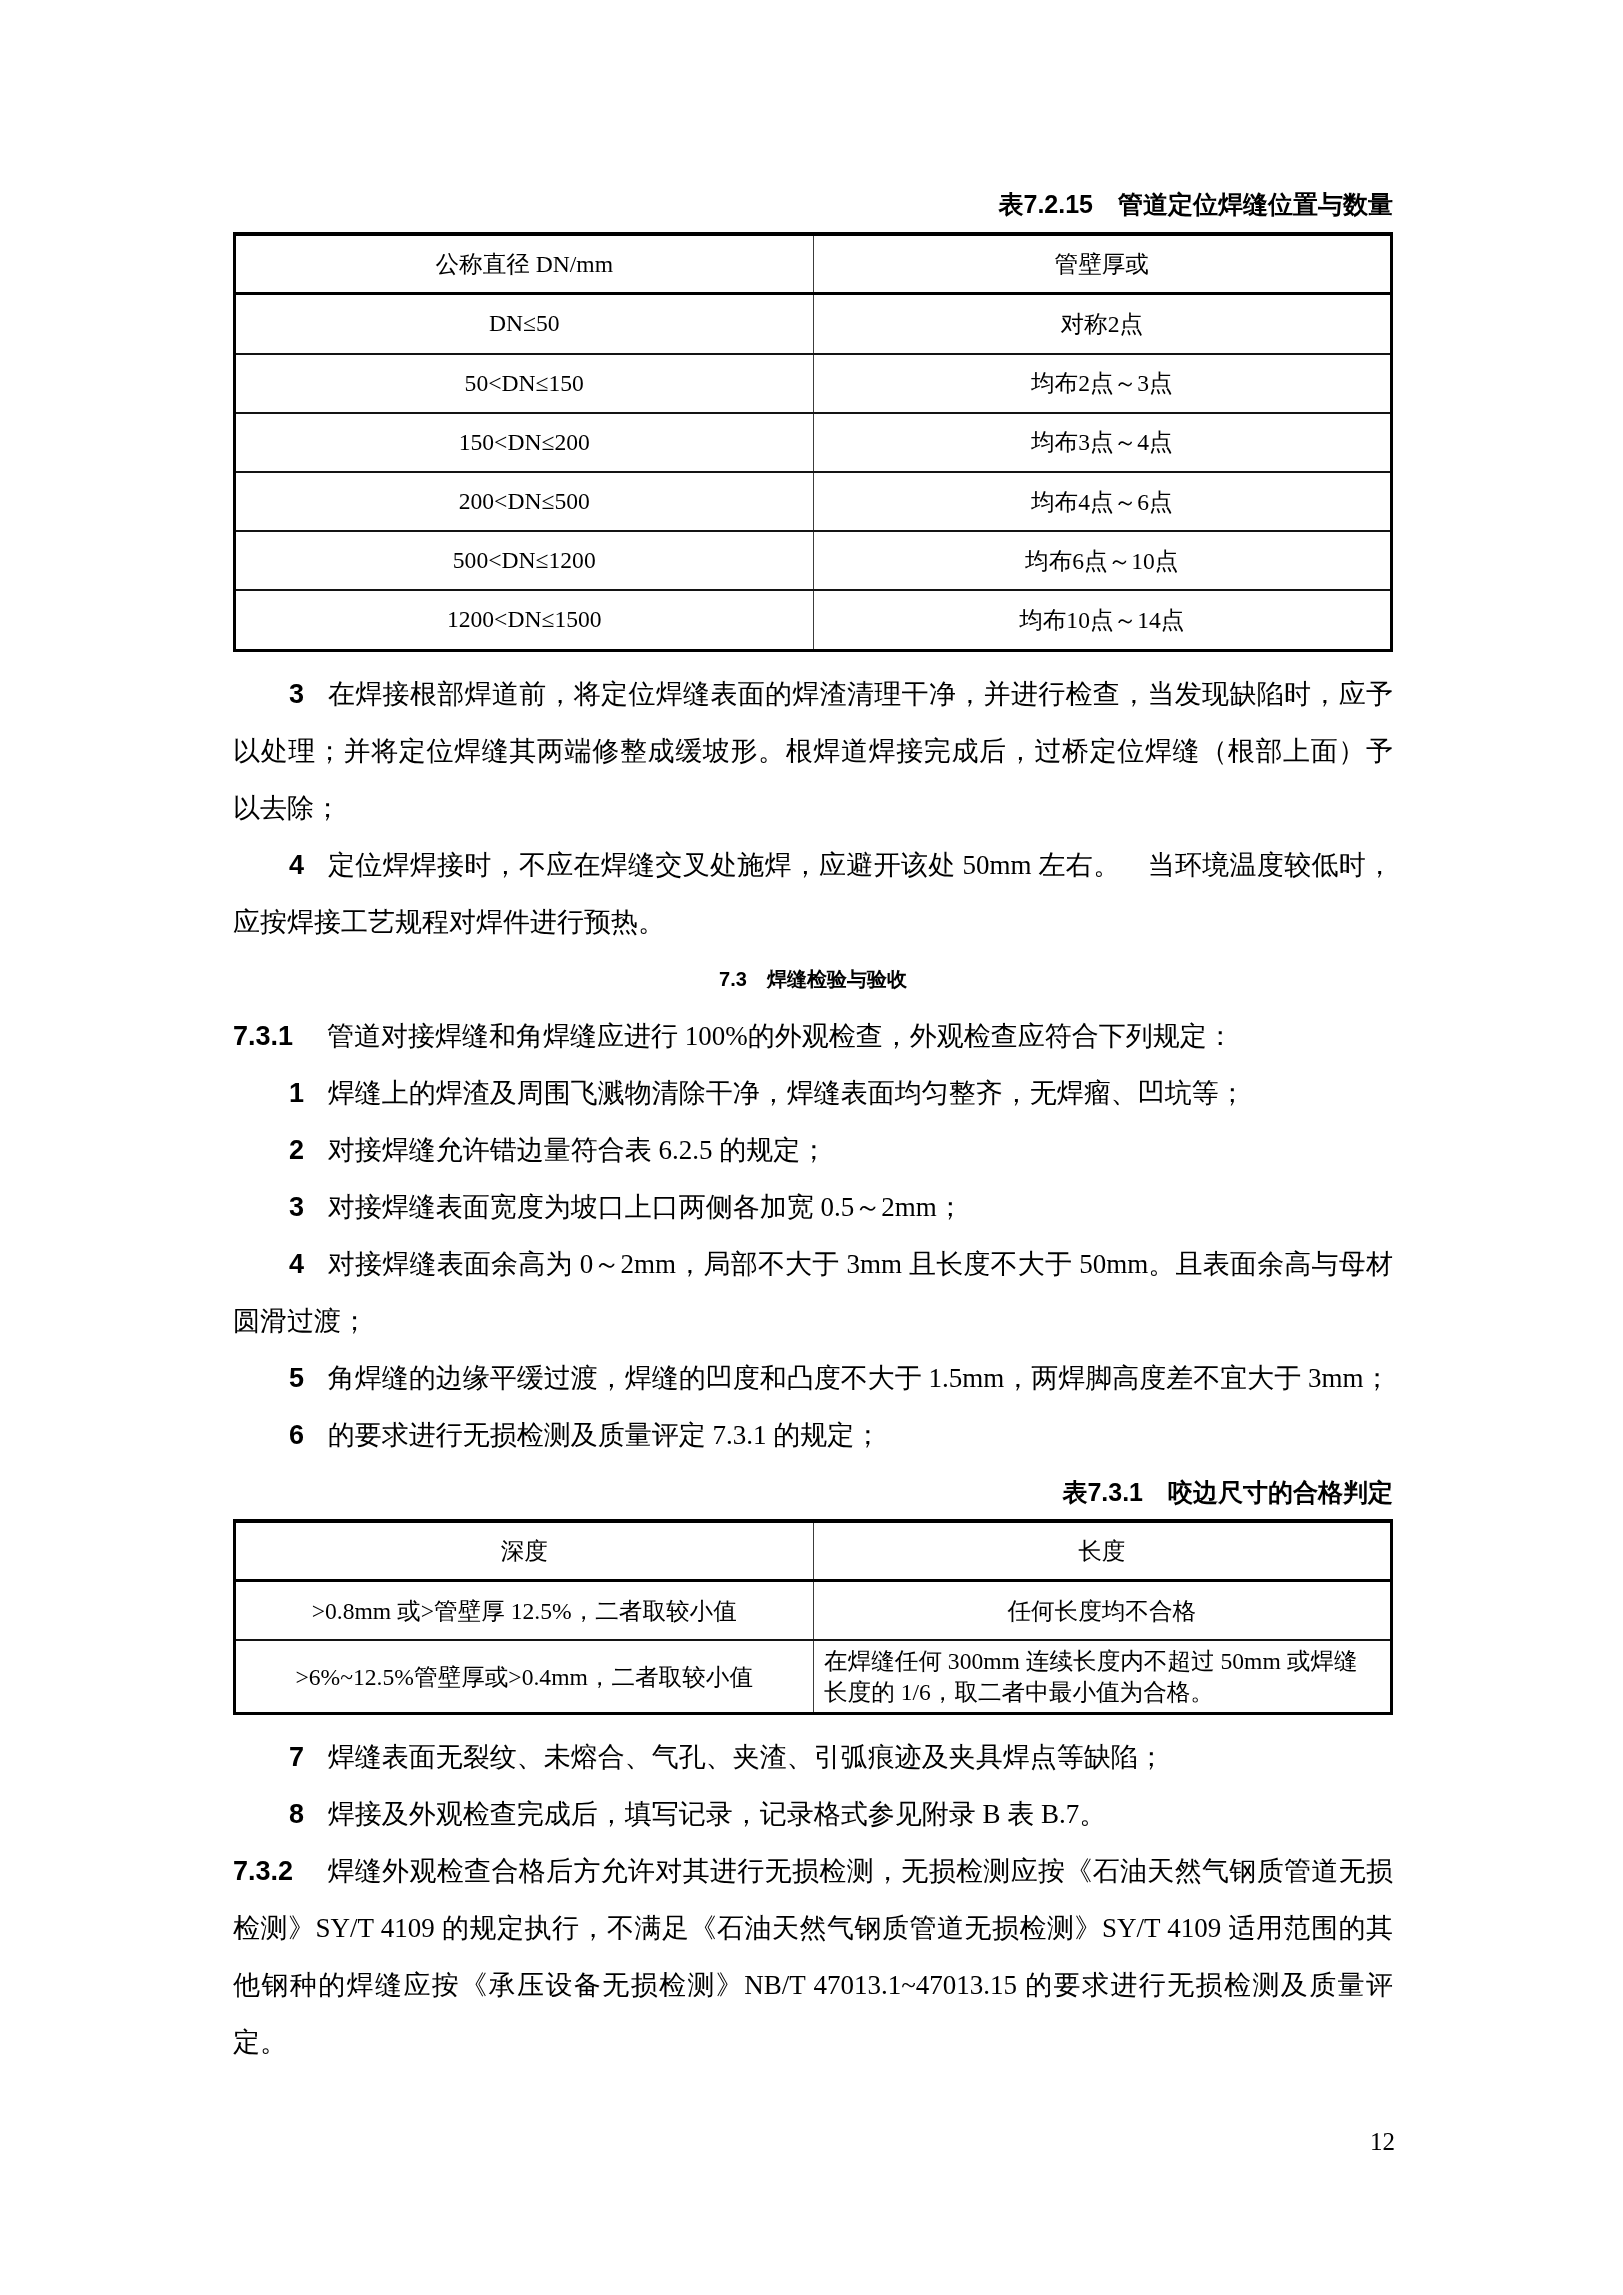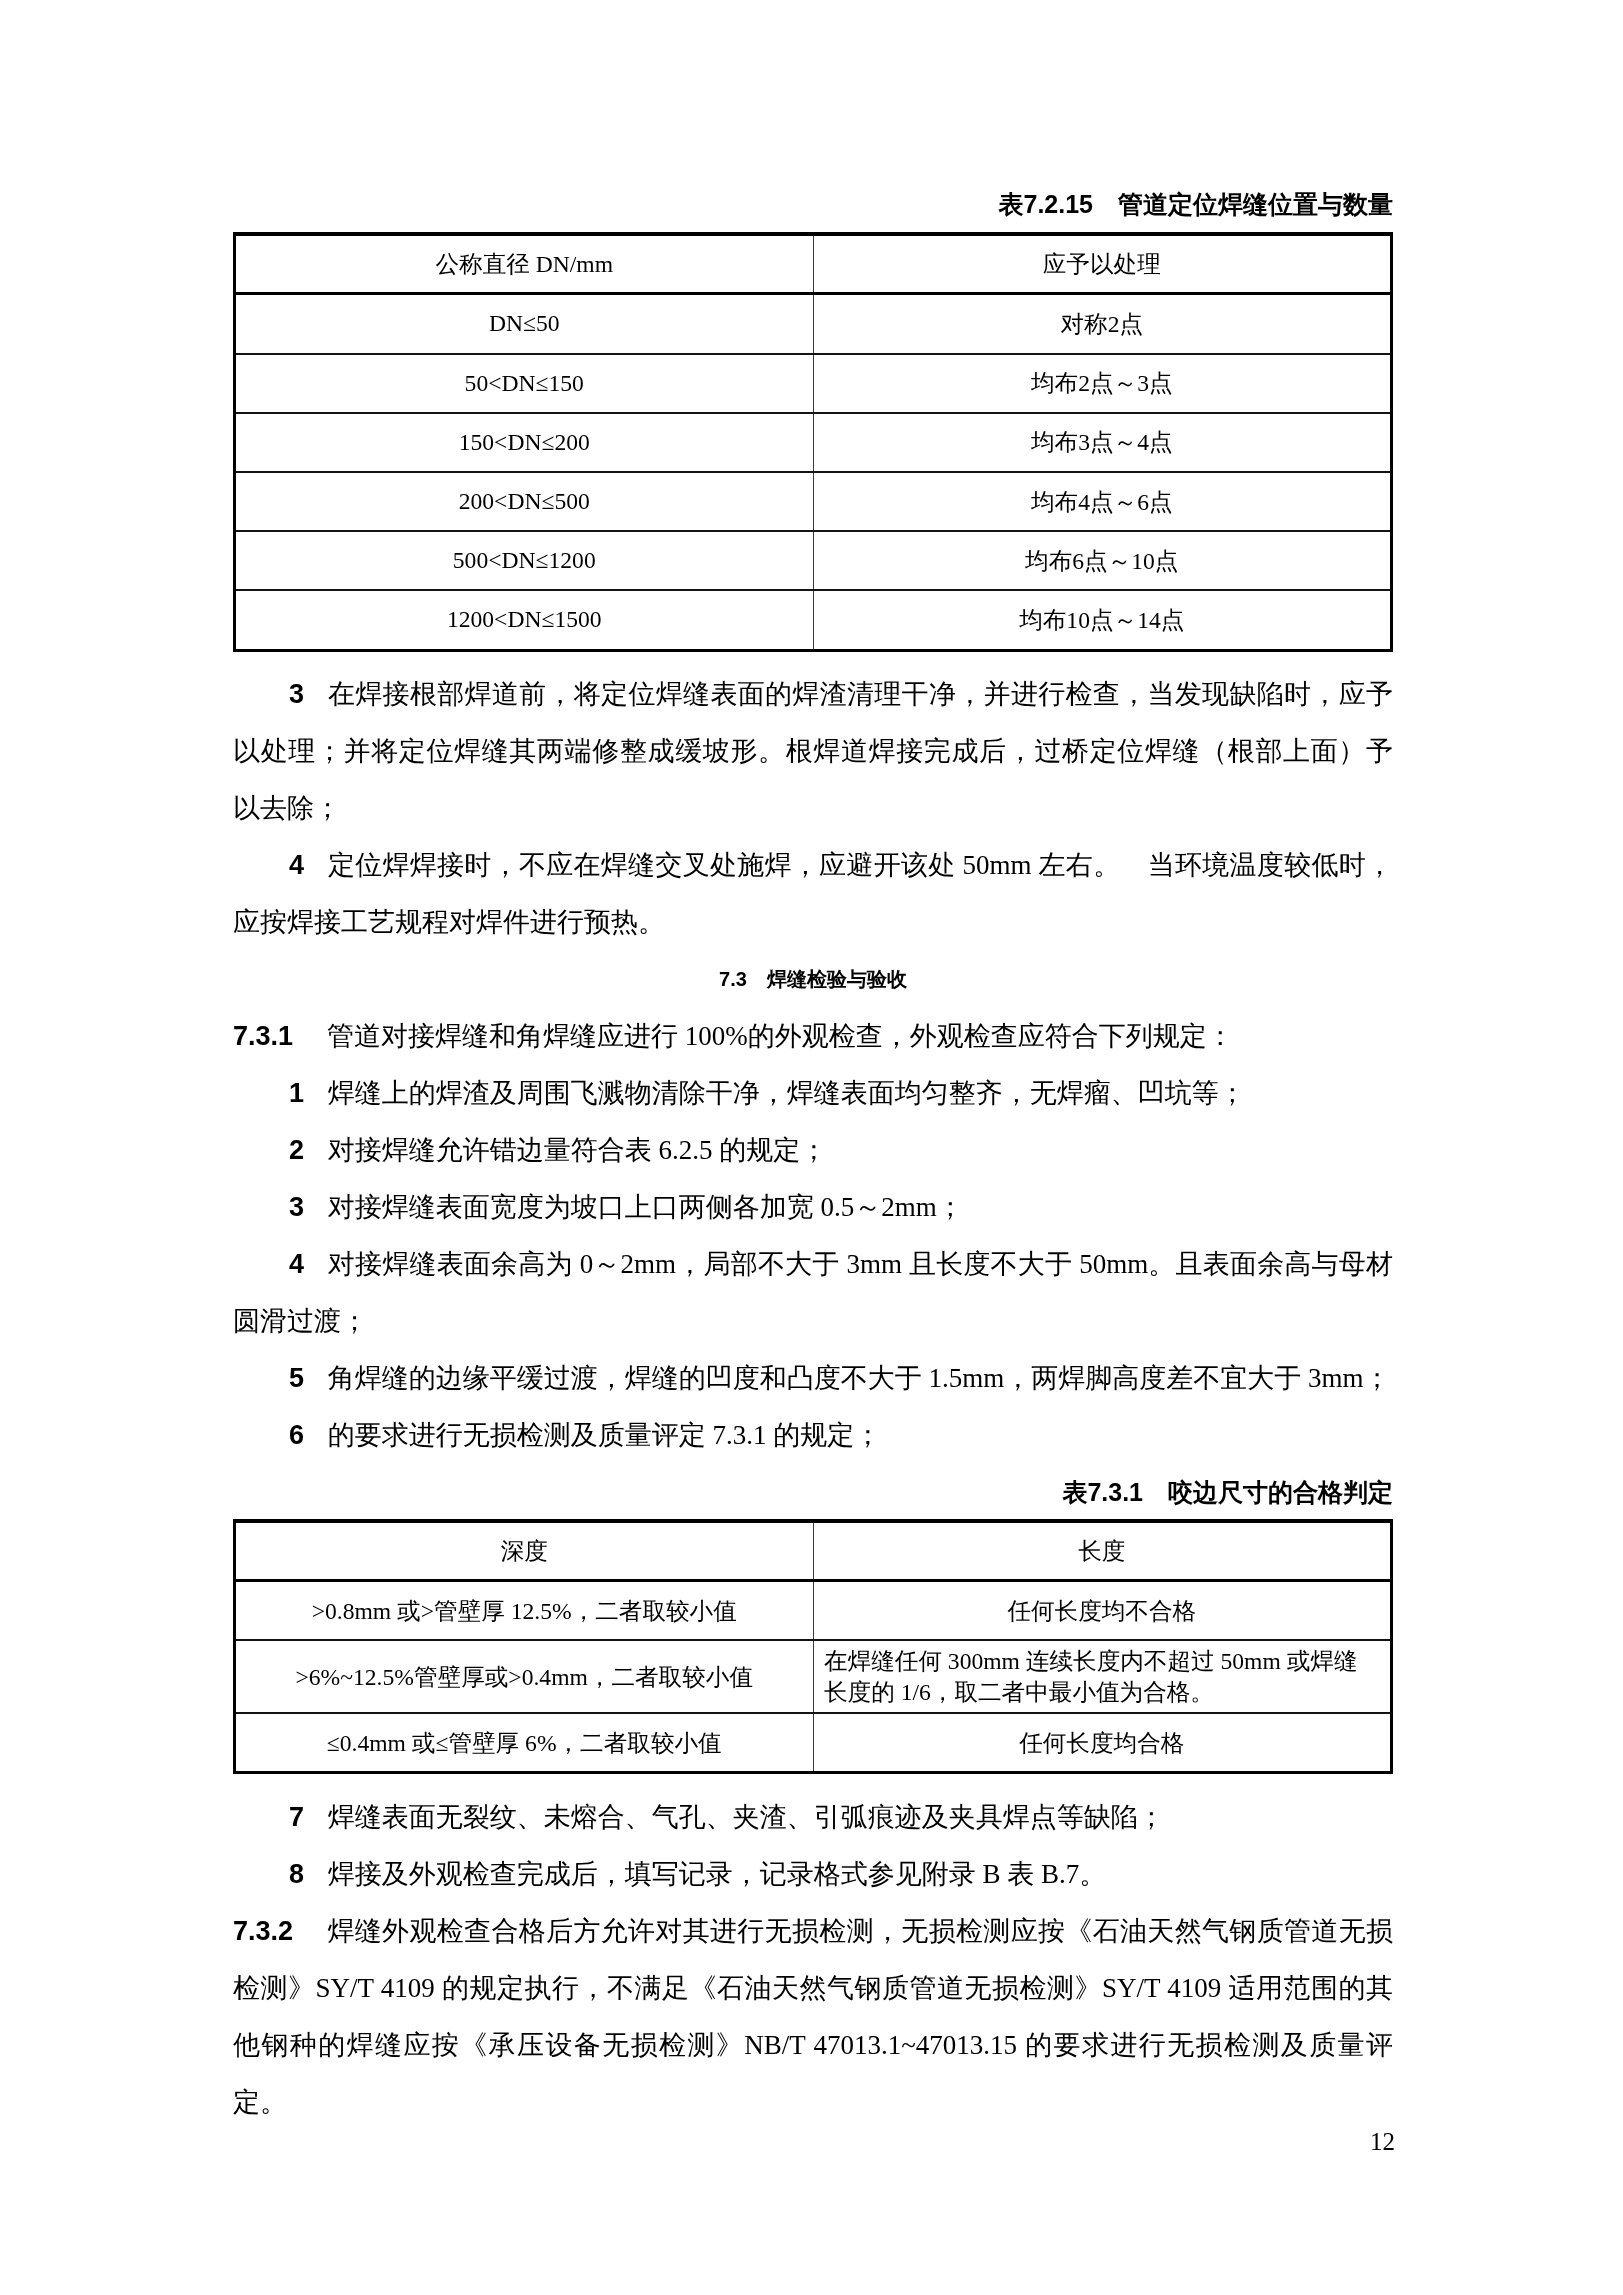--- a/index.html
+++ b/index.html
@@ -89,21 +89,21 @@
 <body>
 
 <div class="page">
 
   <div class="table-title">表7.2.15　管道定位焊缝位置与数量</div>
 
   <table class="doc-table" id="table-7-2-15">
     <thead>
       <tr>
         <th>公称直径 DN/mm</th>
-        <th>应予以处理</th>
+        <th>管壁厚或</th>
       </tr>
     </thead>
     <tbody>
       <tr>
         <td>DN≤50</td>
         <td>对称2点</td>
       </tr>
       <tr>
         <td>50&lt;DN≤150</td>
         <td>均布2点～3点</td>
@@ -171,24 +171,20 @@
     </thead>
     <tbody>
       <tr>
         <td>&gt;0.8mm 或&gt;管壁厚 12.5%，二者取较小值</td>
         <td>任何长度均不合格</td>
       </tr>
       <tr>
         <td>&gt;6%~12.5%管壁厚或&gt;0.4mm，二者取较小值</td>
         <td>在焊缝任何 300mm 连续长度内不超过 50mm 或焊缝长度的 1/6，取二者中最小值为合格。</td>
       </tr>
-      <tr>
-        <td>≤0.4mm 或≤管壁厚 6%，二者取较小值</td>
-        <td>任何长度均合格</td>
-      </tr>
     </tbody>
   </table>
 
   <p class="body-para indent gap-top">
     <b class="num">7</b><span>焊缝表面无裂纹、未熔合、气孔、夹渣、引弧痕迹及夹具焊点等缺陷；</span>
   </p>
   <p class="body-para indent">
     <b class="num">8</b><span>焊接及外观检查完成后，填写记录，记录格式参见附录 B 表 B.7。</span>
   </p>
 

